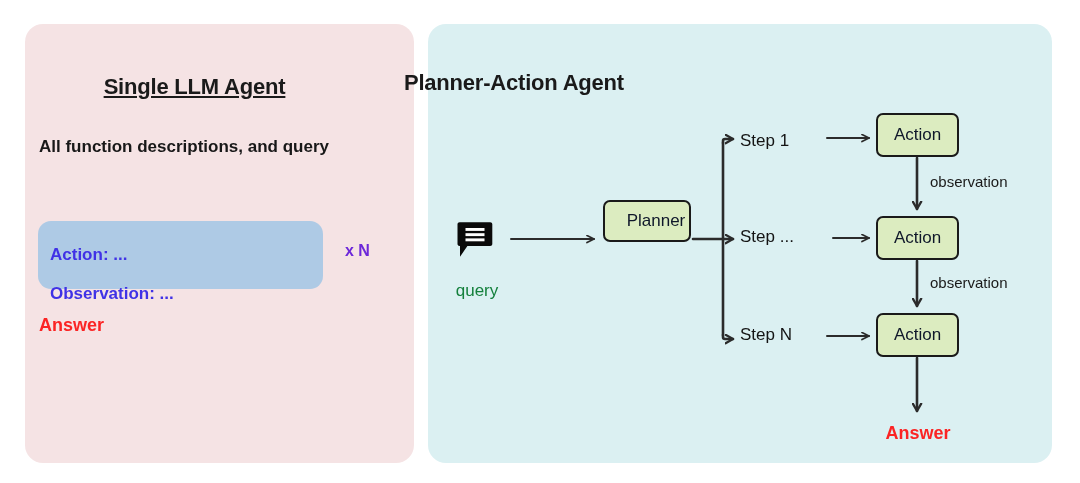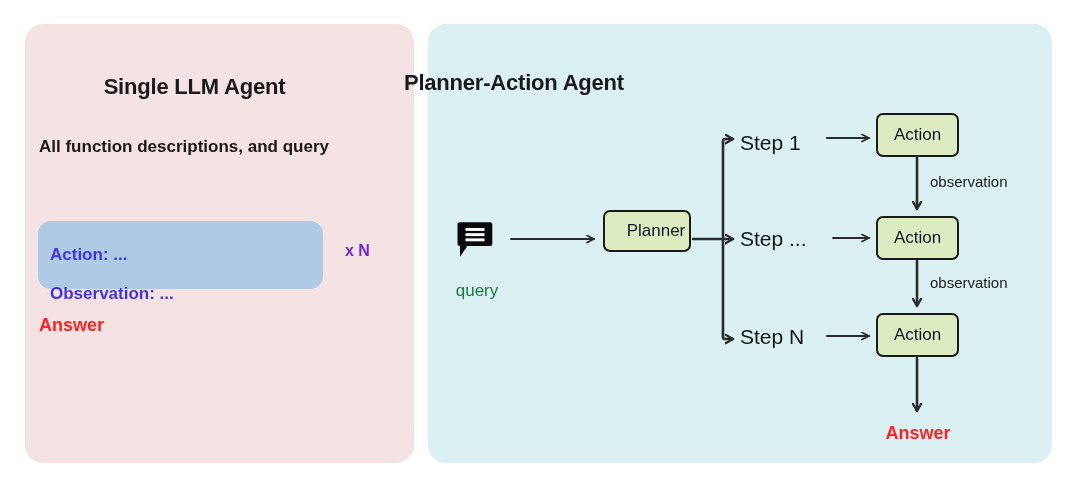--- a/index.html
+++ b/index.html
@@ -47,20 +47,21 @@
     font-weight: 700;
     color: #1a1a1a;
     letter-spacing: -0.2px;
     white-space: nowrap;
   }
   #title-single {
     left: 0;
     top: 74px;
     width: 389px;
     text-align: center;
+    text-decoration: underline;
   }
   #title-planner {
     left: 0;
     top: 70px;
     width: 624px;
     text-align: right;
   }
 
   #desc-text {
     position: absolute;
@@ -120,21 +121,21 @@
     border: 2.5px solid #1a1a1a;
     border-radius: 7px;
     box-sizing: border-box;
     display: flex;
     align-items: center;
     justify-content: center;
     font-size: 17px;
     color: #0f172a;
     white-space: nowrap;
   }
-  #node-planner { left: 603px; top: 210px; width: 88px; height: 42px; padding-left: 18px; }
+  #node-planner { left: 603px; top: 200px; width: 88px; height: 42px; padding-left: 18px; }
   #node-action-1 { left: 876px; top: 113px; width: 83px; height: 44px; }
   #node-action-2 { left: 876px; top: 216px; width: 83px; height: 44px; }
   #node-action-3 { left: 876px; top: 313px; width: 83px; height: 44px; }
 
   
   #query-icon {
     position: absolute;
     left: 456px;
     top: 222px;
     width: 38px;
@@ -146,21 +147,21 @@
     top: 281px;
     width: 60px;
     text-align: center;
     font-size: 17px;
     color: #15803d;
   }
 
   
   .step-label {
     position: absolute;
-    font-size: 21px;
+    font-size: 17px;
     color: #141414;
     white-space: nowrap;
   }
   #step-1 { left: 740px; top: 131px; }
   #step-2 { left: 740px; top: 227px; }
   #step-3 { left: 740px; top: 325px; }
 
   
   .obs-label {
     position: absolute;

